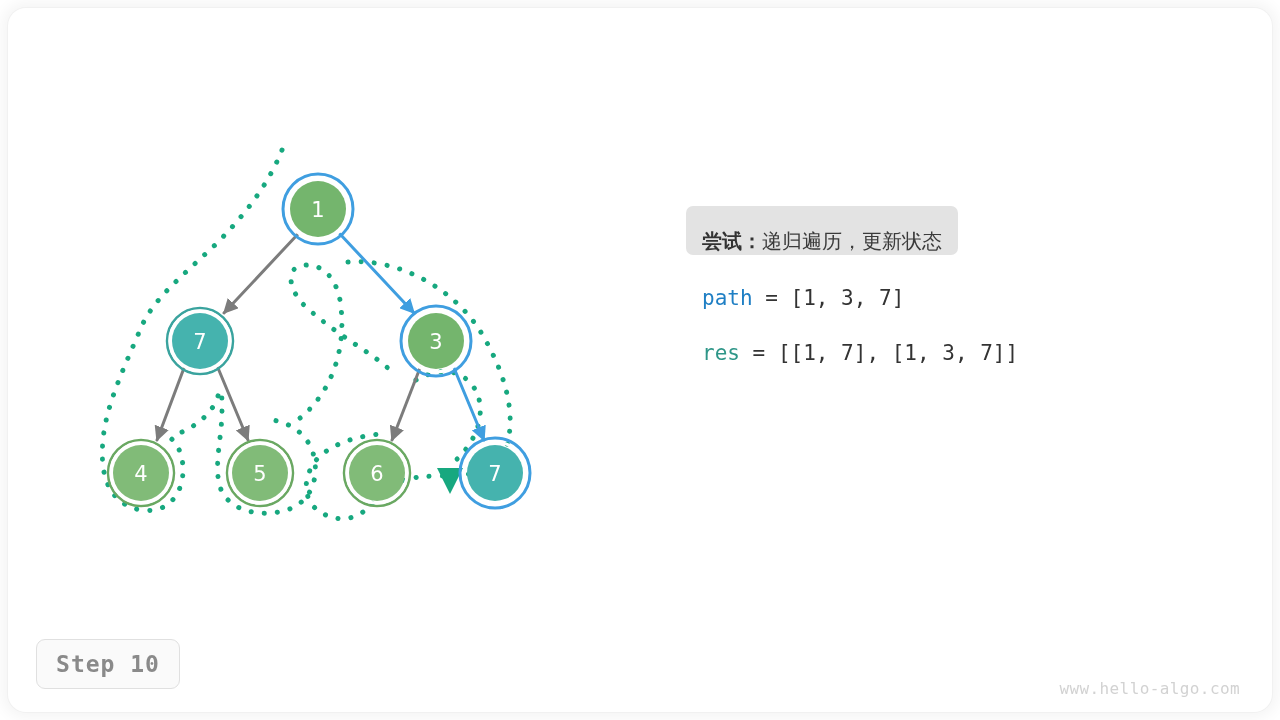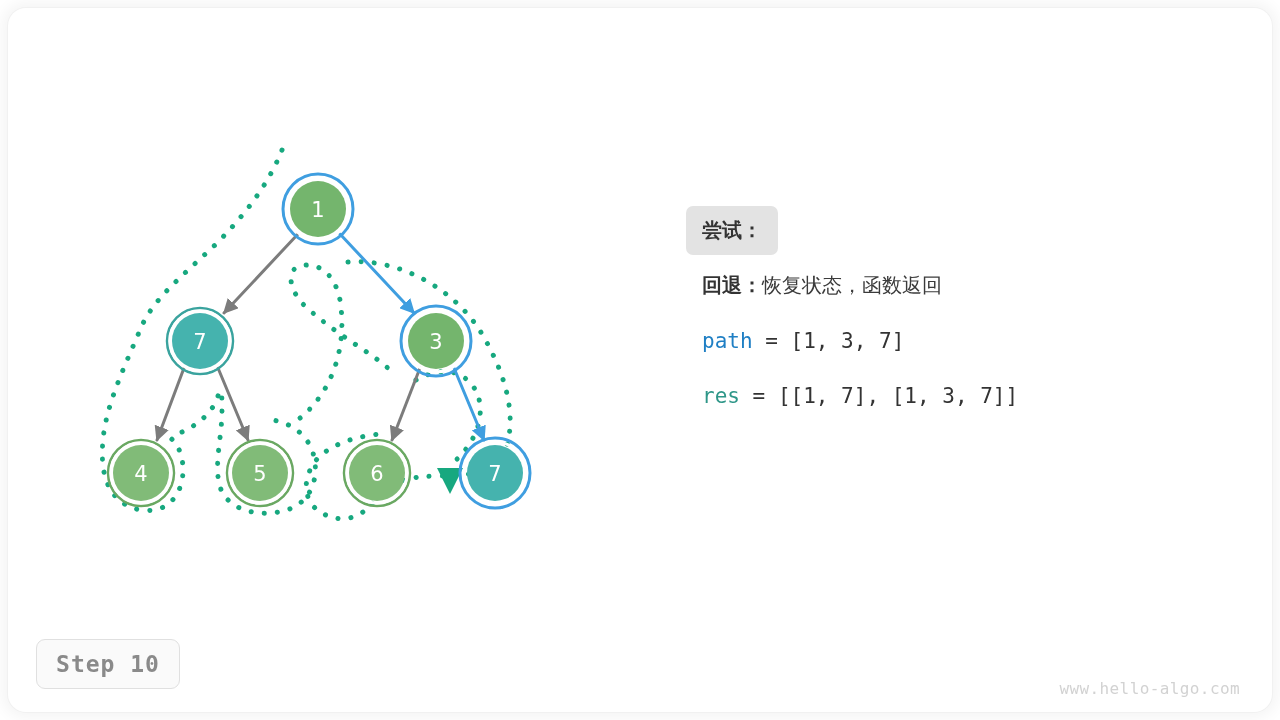--- a/index.html
+++ b/index.html
@@ -52,21 +52,21 @@
   
   #panel {
     position: absolute;
     left: 686px;
     top: 206px;
     width: 520px;
   }
 
   .line {
     display: flex;
-    align-items: center;
+    align-items: flex-end;
     height: 49px;
     margin-bottom: 6px;
     box-sizing: border-box;
   }
 
   .line.hl {
     background: #e3e3e3;
     border-radius: 7px;
     padding: 0 16px;
     width: max-content;
@@ -257,26 +257,23 @@
       <circle cx="495" cy="473" r="31" fill="none" stroke="#ffffff" stroke-width="3"></circle>
       <circle cx="495" cy="473" r="28" fill="#45b3ae"></circle>
       <text class="node-label" x="495" y="474">7</text>
     </g>
   </svg>
 
   <div id="panel">
 
     <div class="line hl">
       <span class="cn-bold">尝试：</span>
+      <span class="cn-normal">递归遍历，更新状态</span>
     </div>
 
-    <div class="line plain">
-      <span class="cn-bold">回退：</span>
-      <span class="cn-normal">恢复状态，函数返回</span>
-    </div>
 
     <div class="line plain">
       <span class="mono var-blue">path</span>
       <span class="mono"> = </span>
       <span class="mono">[1, 3, 7]</span>
     </div>
 
 
     <div class="line plain">
       <span class="mono var-teal">res</span>

